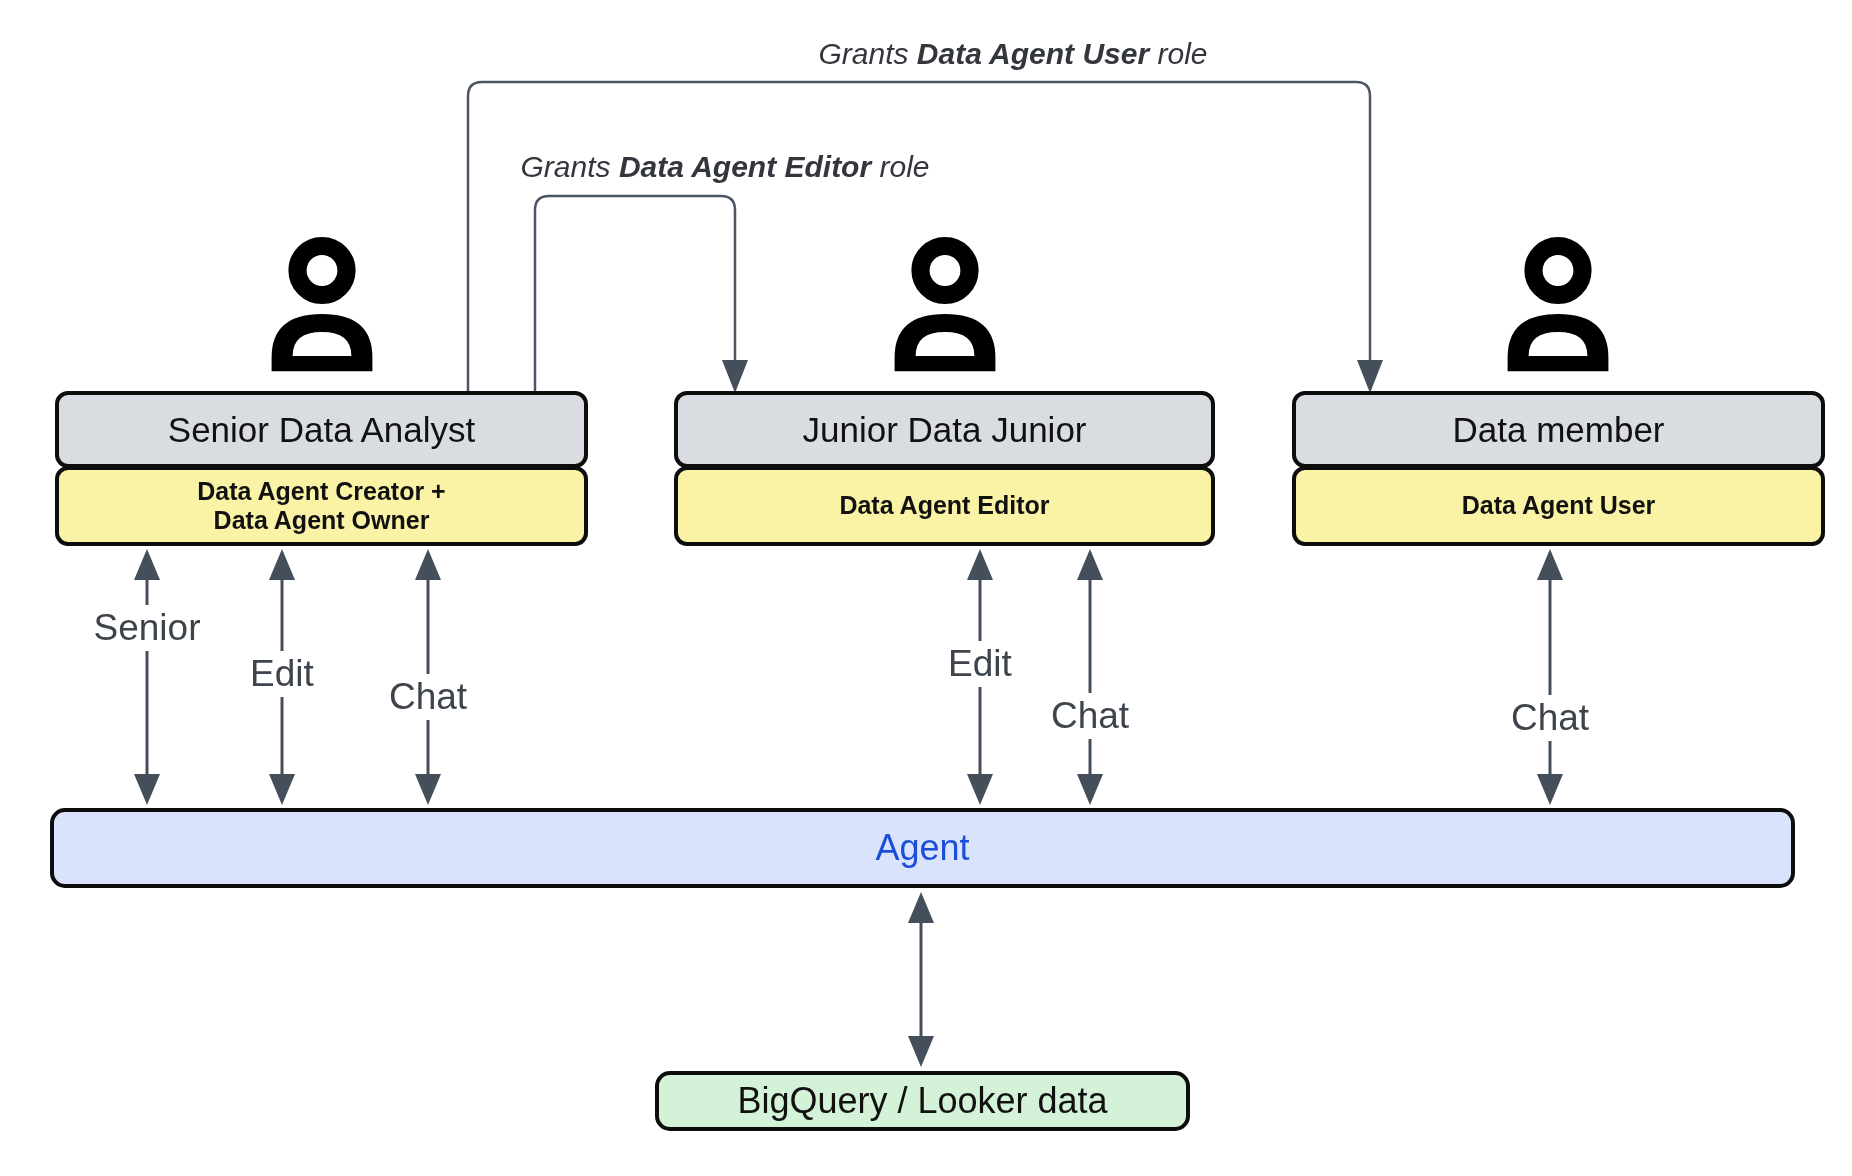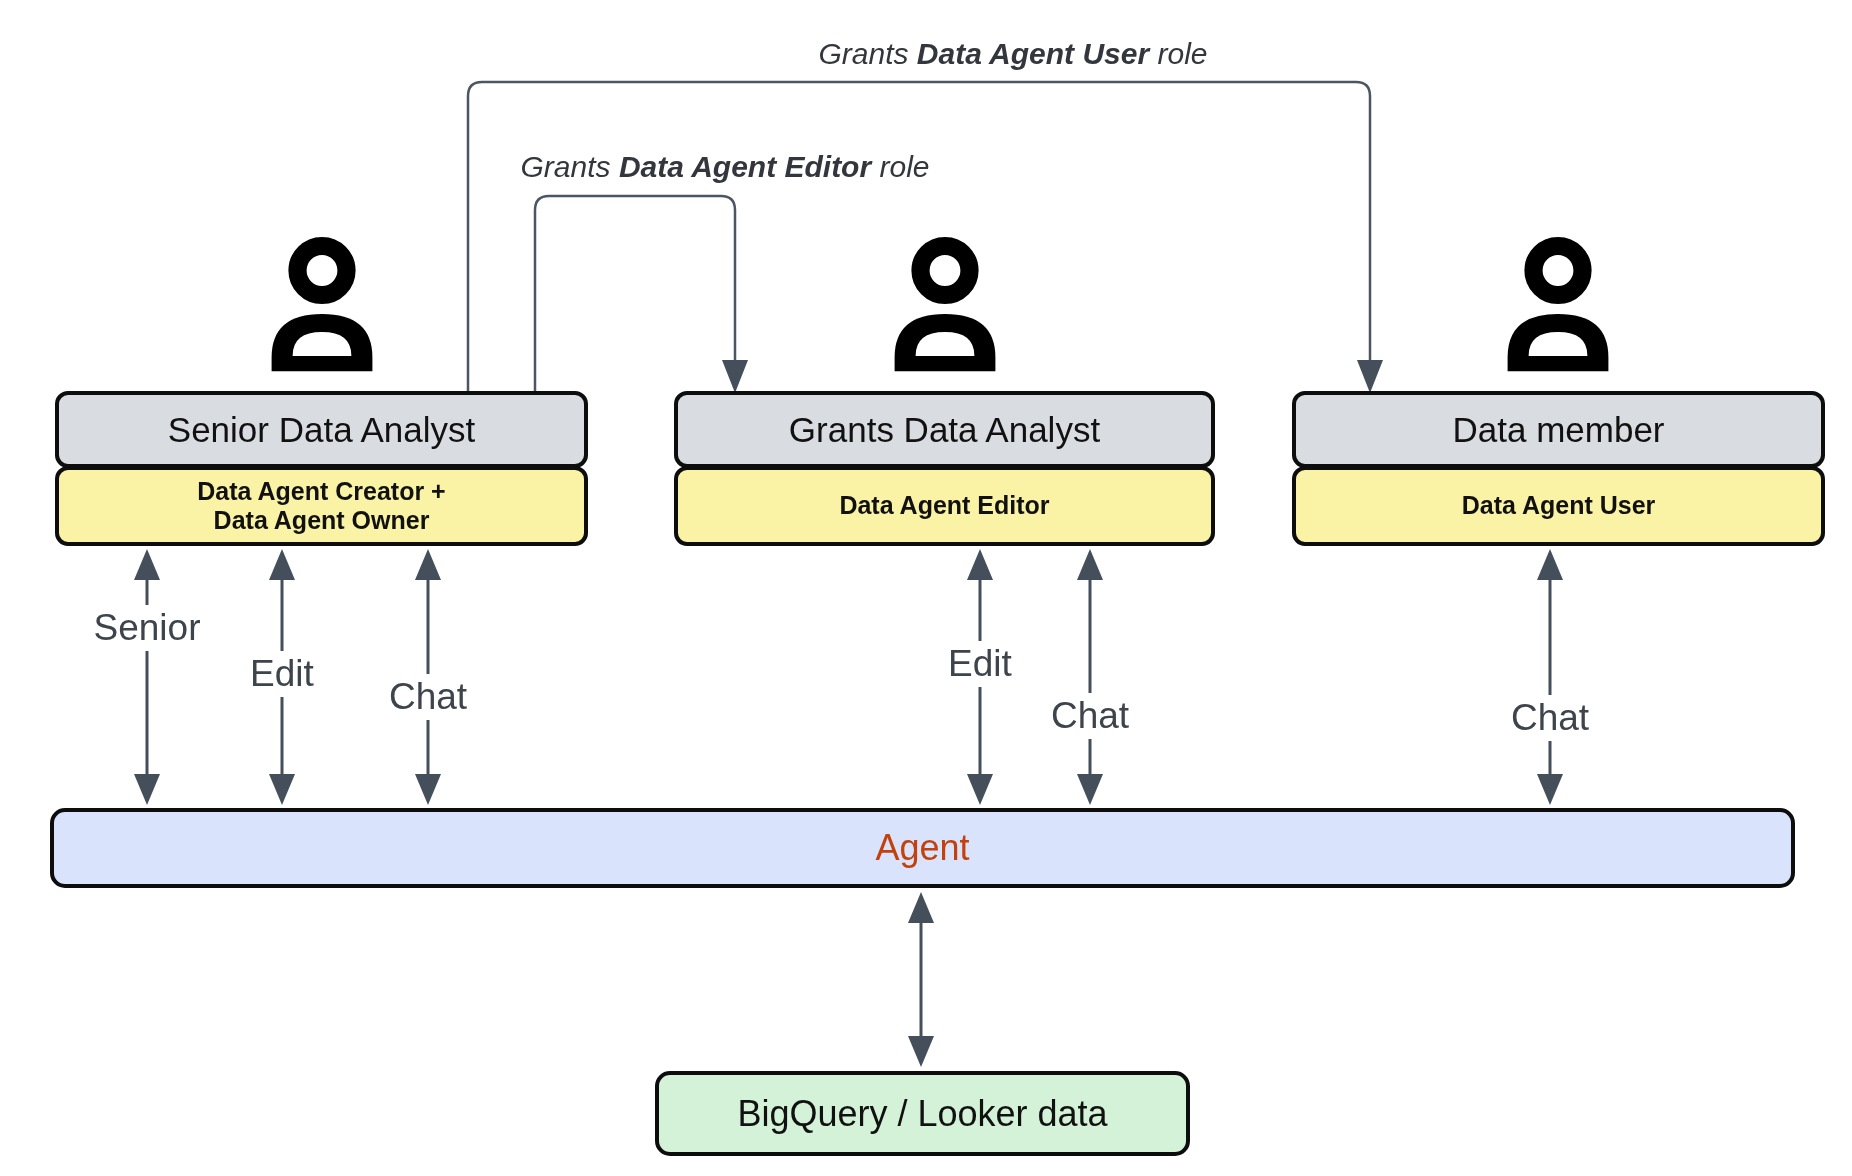--- a/index.html
+++ b/index.html
@@ -38,21 +38,21 @@
     z-index: 2;
   }
   .person { z-index: 2; }
 
   .agent-bar {
     background: #d9e4fc;
     border: 4px solid #0d0d0d;
     border-radius: 15px;
     display: flex; align-items: center; justify-content: center;
     font-size: 36px;
-    color: #c2410c;
+    color: #1d4ed8;
     z-index: 3;
     text-align: right;
   }
   .datastore {
     background: #d3f2d7;
     border: 4px solid #0d0d0d;
     border-radius: 15px;
     display: flex; align-items: center; justify-content: center;
     font-size: 36px;
     color: #111;
@@ -163,21 +163,21 @@
 
   <div class="abs card-role" style="left:55px; top:450px; width:533px; height:80px;">
     <span>Data Agent Creator +</span>
     <span>Data Agent Owner</span>
   </div>
   <div class="abs card-title" style="left:55px; top:375px; width:533px; height:77px;">
     <span>Senior Data Analyst</span>
   </div>
 
   <div class="abs card-title" style="left:674px; top:375px; width:541px; height:77px;">
-    <span>Grants Data Analyst</span>
+    <span>Junior Data Junior</span>
   </div>
   <div class="abs card-role" style="left:674px; top:450px; width:541px; height:80px;">
     <span>Data Agent Editor</span>
   </div>
 
   <div class="abs card-title" style="left:1292px; top:375px; width:533px; height:77px;">
     <span>Data member</span>
   </div>
   <div class="abs card-role" style="left:1292px; top:450px; width:533px; height:80px;">
     <span>Data Agent User</span>
@@ -187,17 +187,17 @@
   <div class="flow-label" style="left:282px; top:658px;">Edit</div>
   <div class="flow-label" style="left:428px; top:681px;">Chat</div>
   <div class="flow-label" style="left:980px; top:648px;">Edit</div>
   <div class="flow-label" style="left:1090px; top:700px;">Chat</div>
   <div class="flow-label" style="left:1550px; top:702px;">Chat</div>
 
   <div class="abs agent-bar" style="left:50px; top:792px; width:1745px; height:80px;">
     <span>Agent</span>
   </div>
 
-  <div class="abs datastore" style="left:655px; top:1055px; width:535px; height:85px;">
+  <div class="abs datastore" style="left:655px; top:1055px; width:535px; height:60px;">
     <span>BigQuery / Looker data</span>
   </div>
 
 </div>
 
 </body></html>

